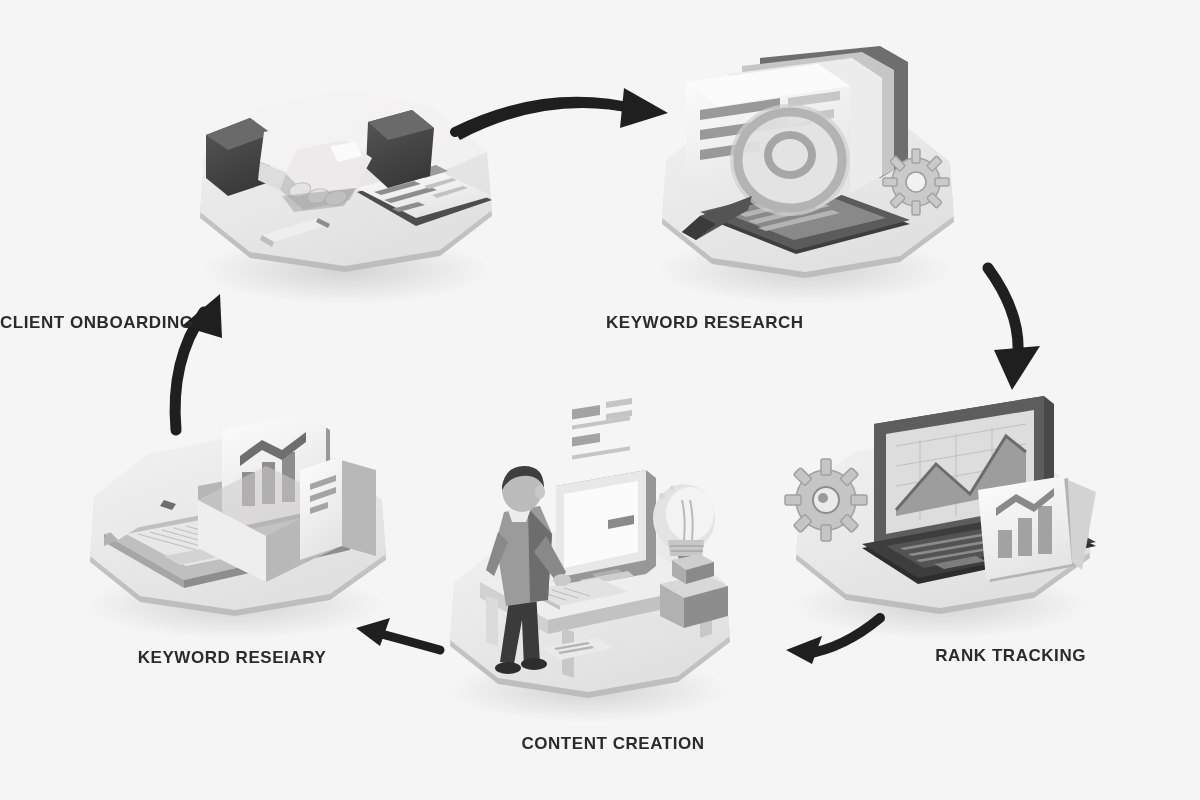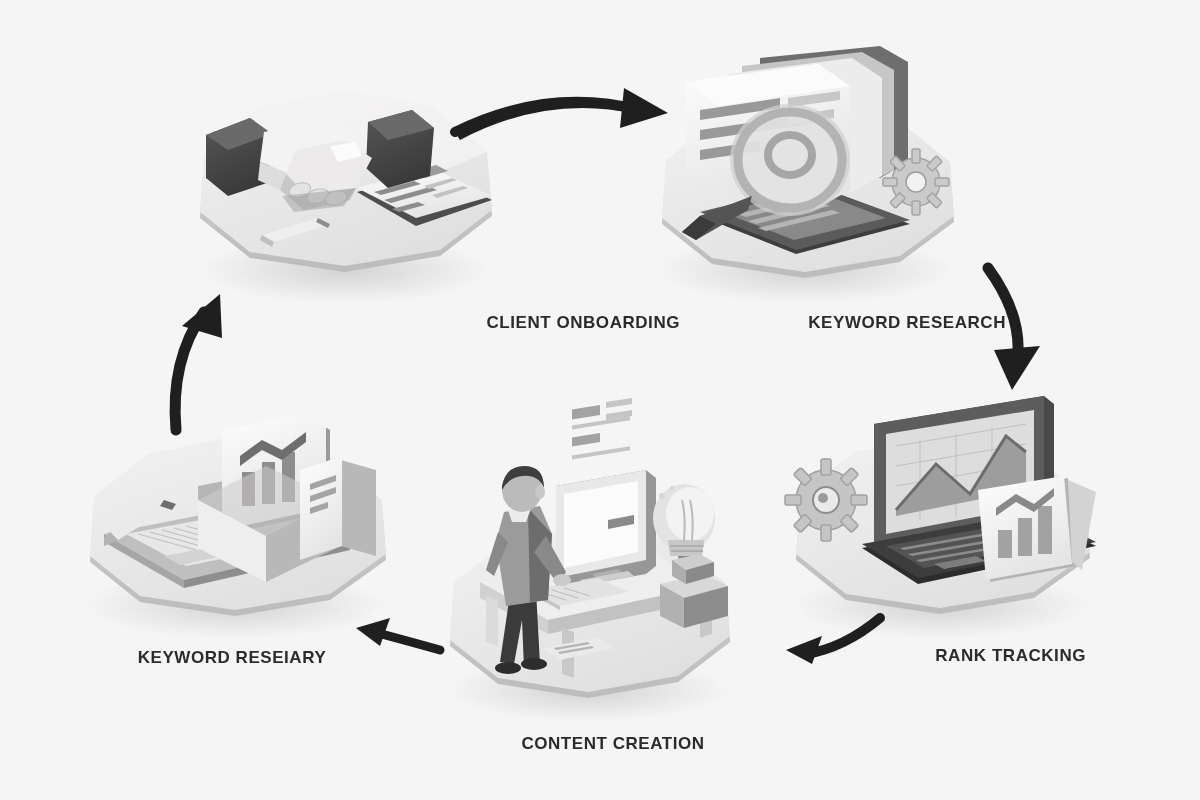--- a/index.html
+++ b/index.html
@@ -427,25 +427,25 @@
       <path d="M440,650 Q404,640 374,632" stroke="#1f1f1f" stroke-width="9" fill="none" stroke-linecap="round"></path>
       <polygon points="390,618 380,646 356,628" fill="#1f1f1f"></polygon>
     </g>
 
     <g>
       <path d="M176,430 Q170,360 204,312" stroke="#1f1f1f" stroke-width="11" fill="none" stroke-linecap="round"></path>
       <polygon points="182,326 220,294 222,338" fill="#1f1f1f"></polygon>
     </g>
   </svg>
 
-  <div class="node-label" style="left: 0px; top: 313px; width: 680px; text-align: right; color: rgb(44, 43, 43);">
+  <div class="node-label" style="left: 0px; top: 313px; width: 680px; text-align: left; color: rgb(44, 43, 43);">
     <span>CLIENT ONBOARDING</span>
   </div>
 
-  <div class="node-label" style="left: 606px; top: 313px; width: 400px; text-align: right; color: rgb(44, 43, 43);">
+  <div class="node-label" style="left: 606px; top: 313px; width: 400px; text-align: left; color: rgb(44, 43, 43);">
     <span>KEYWORD RESEARCH</span>
   </div>
 
   <div class="node-label" style="left: 886px; top: 646px; width: 200px; text-align: right; color: rgb(44, 43, 43);">
     <span>RANK TRACKING</span>
   </div>
 
   <div class="node-label" style="left: 122px; top: 648px; width: 220px; text-align: center; color: rgb(44, 43, 43);">
     <span>KEYWORD RESEIARY</span>
   </div>

